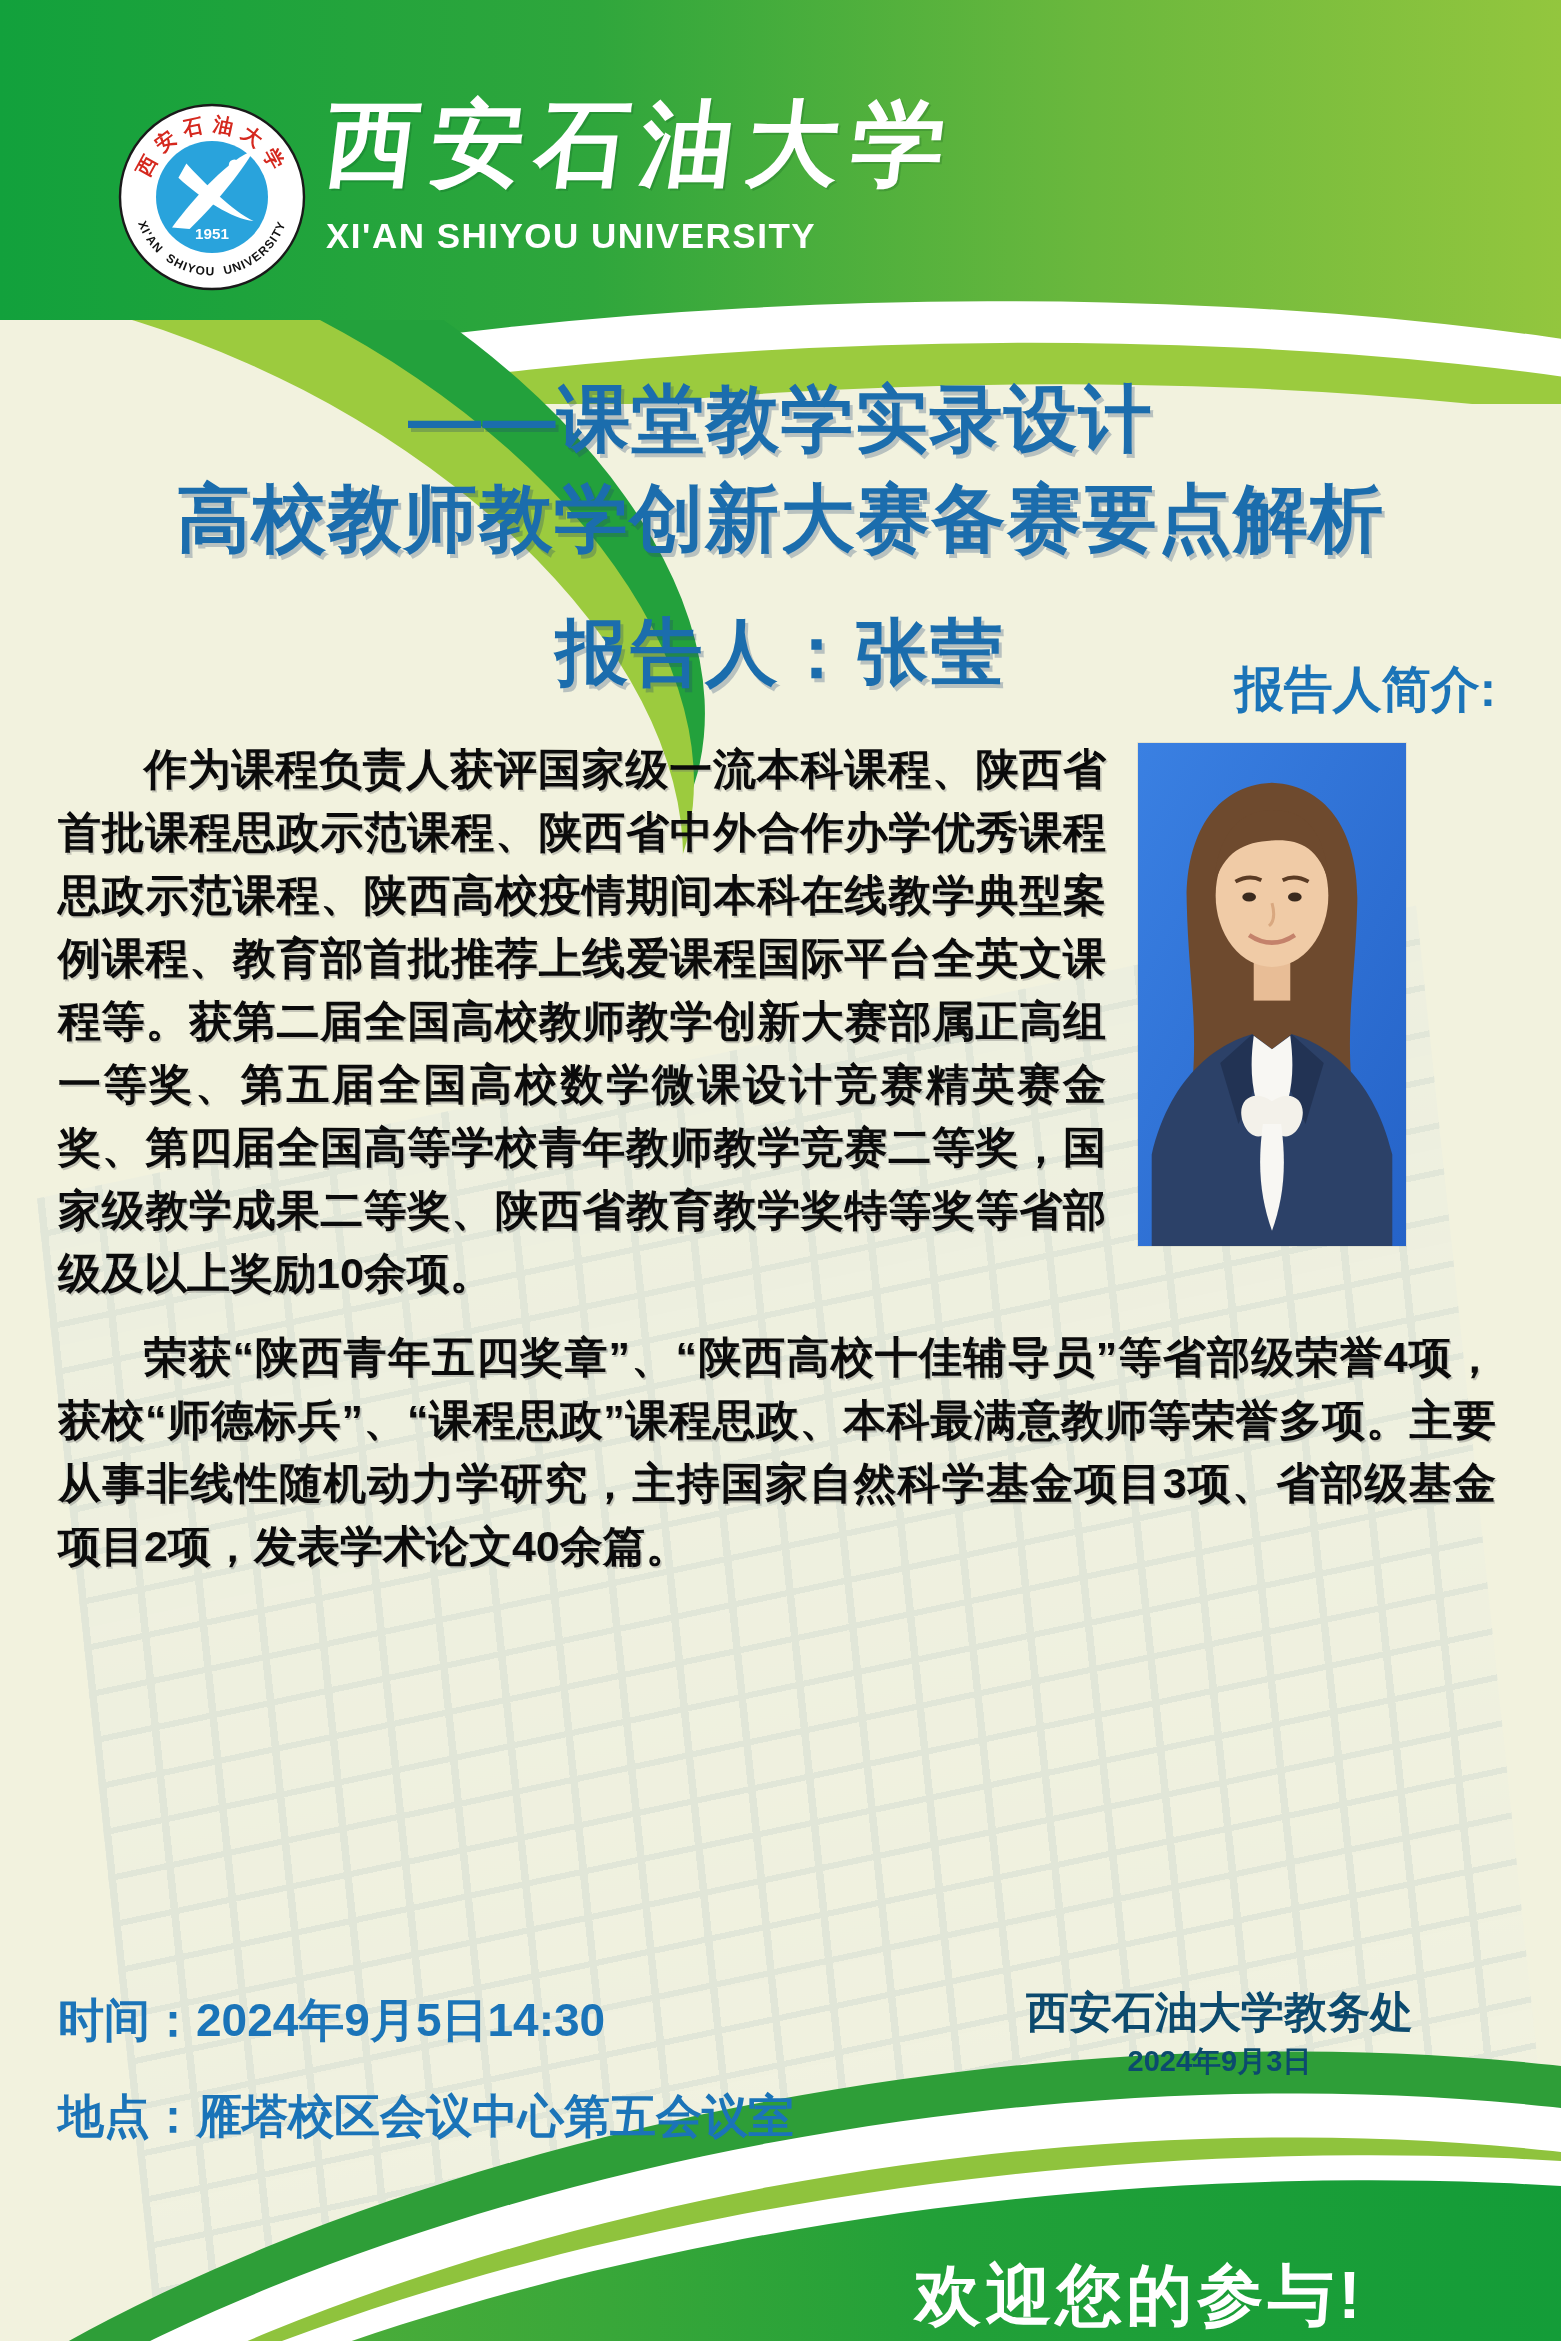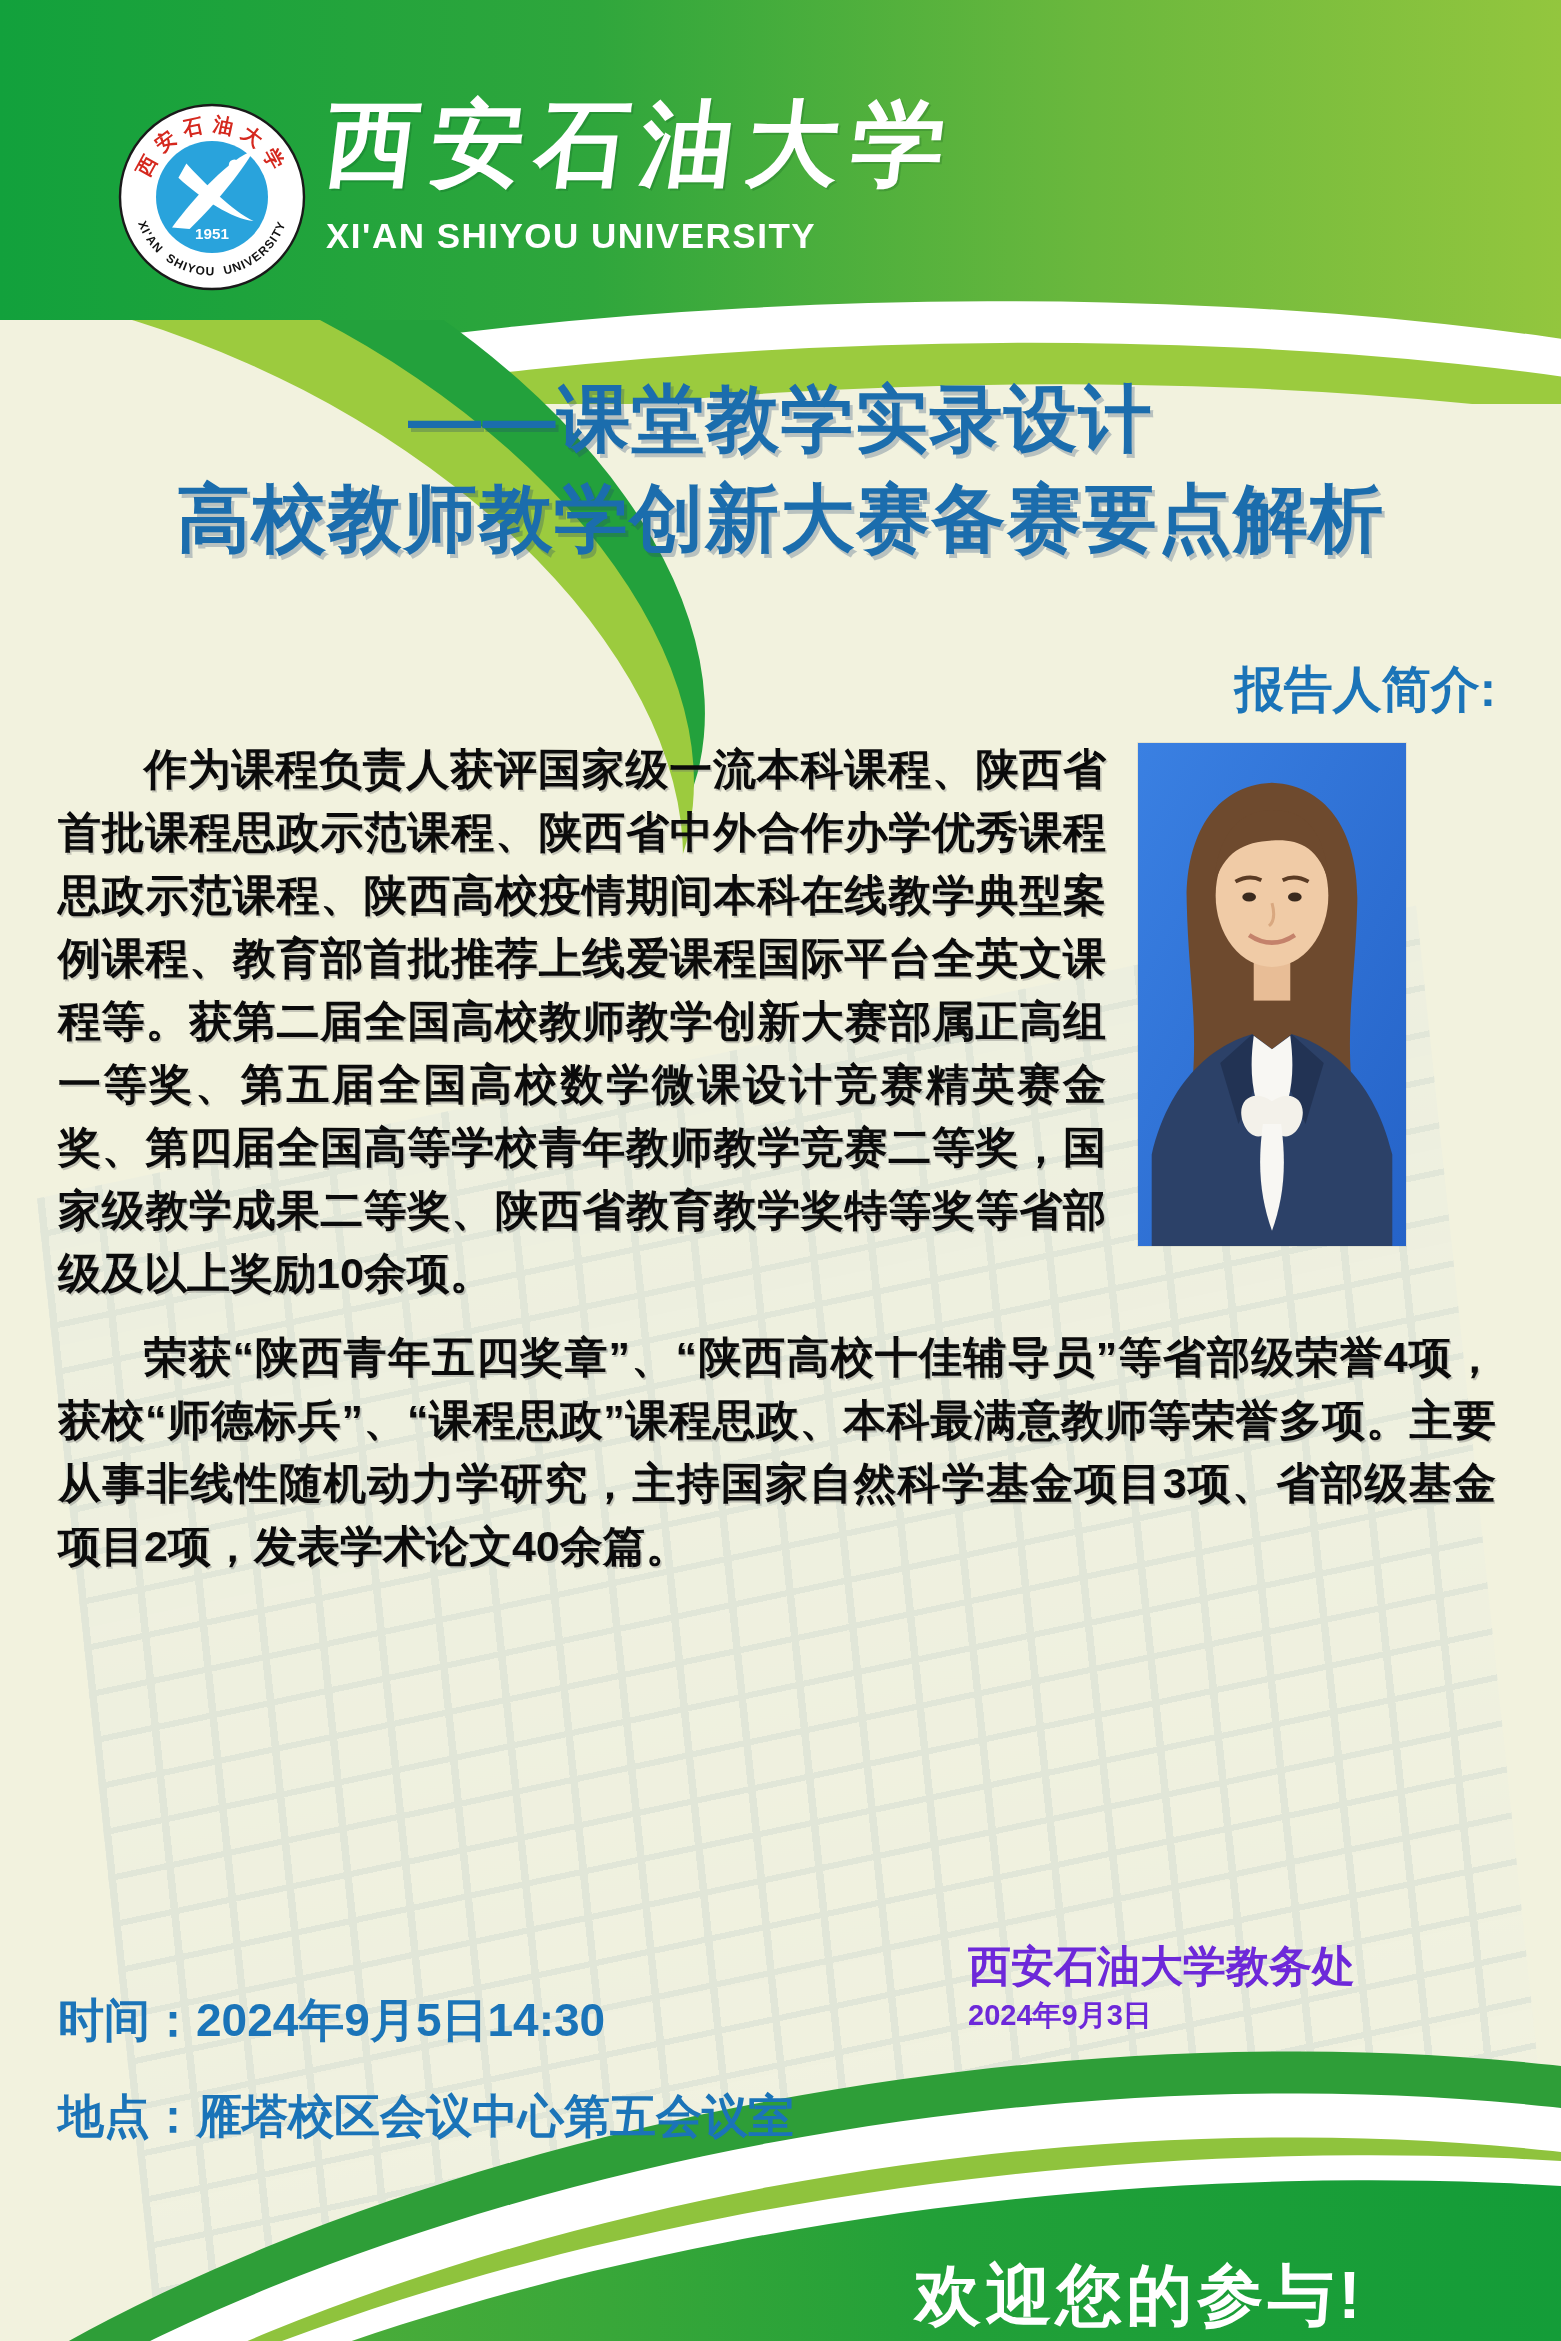--- a/index.html
+++ b/index.html
@@ -53,22 +53,22 @@
   .photo svg{display:block;width:100%;height:100%;}
   .body-para{margin:0;font-size:43px;line-height:63px;font-weight:700;color:#0b0b0b;
     text-align:justify;text-justify:inter-character;word-break:break-all;
     text-indent:2em;text-shadow:1.5px 2.3px 0 rgba(110,110,110,.35);}
   .body-para + .body-para{margin-top:21.3px;}
   
   .info-block{position:absolute;left:58px;top:1990px;z-index:6;color:#1B74B8;font-weight:800;}
   .info-line{font-size:46px;}
   .info-line + .info-line{margin-top:34px;}
   
-  .sign-block{position:absolute;right:90px;top:1938px;width:503px;text-align:left;z-index:6;
-    color:#6d28d9;font-weight:800;}
+  .sign-block{position:absolute;right:90px;top:1984px;width:503px;text-align:center;z-index:6;
+    color:#0c4a6e;font-weight:800;}
   .sign-org{font-size:43px;}
   .sign-date{font-size:29px;}
   
   .bottom-decor{position:absolute;left:0;top:1715px;width:1561px;height:627px;overflow:hidden;z-index:3;pointer-events:none;}
   .bottom-decor .band{position:absolute;border-radius:50%;}
   .b-g{left:-381px;top:358px;width:2745px;height:1296px;background:#2E9E38;transform:rotate(-8deg);}
   .b-w{left:-381px;top:400px;width:2745px;height:1296px;background:#ffffff;transform:rotate(-8deg);}
   .b-y{left:-381px;top:444px;width:2745px;height:1296px;background:#8FC33D;transform:rotate(-8deg);}
   .b-w2{left:-320px;top:451px;width:2897px;height:1220px;background:#ffffff;transform:rotate(-5deg);}
   .b-footer{left:-320px;top:476px;width:2897px;height:1220px;transform:rotate(-5deg);
@@ -116,20 +116,21 @@
   </div>
 
   <div class="brand">
     <div class="brand-cn">西安石油大学</div>
     <div class="brand-en">XI'AN SHIYOU UNIVERSITY</div>
   </div>
 
   <div class="title-block">
     <div class="title-line l2">——课堂教学实录设计</div>
     <div class="title-line l1">高校教师教学创新大赛备赛要点解析</div>
+    <div class="title-line l3">报告人：张莹</div>
   </div>
 
   <div class="content">
     <div class="section-label">报告人简介:</div>
 
     <div class="photo">
       <svg viewBox="0 0 352 660" xmlns="http://www.w3.org/2000/svg" preserveAspectRatio="none">
         <defs>
           <linearGradient id="pbg" x1="0" y1="0" x2="1" y2="1">
             <stop offset="0" stop-color="#3A80E2"></stop>

